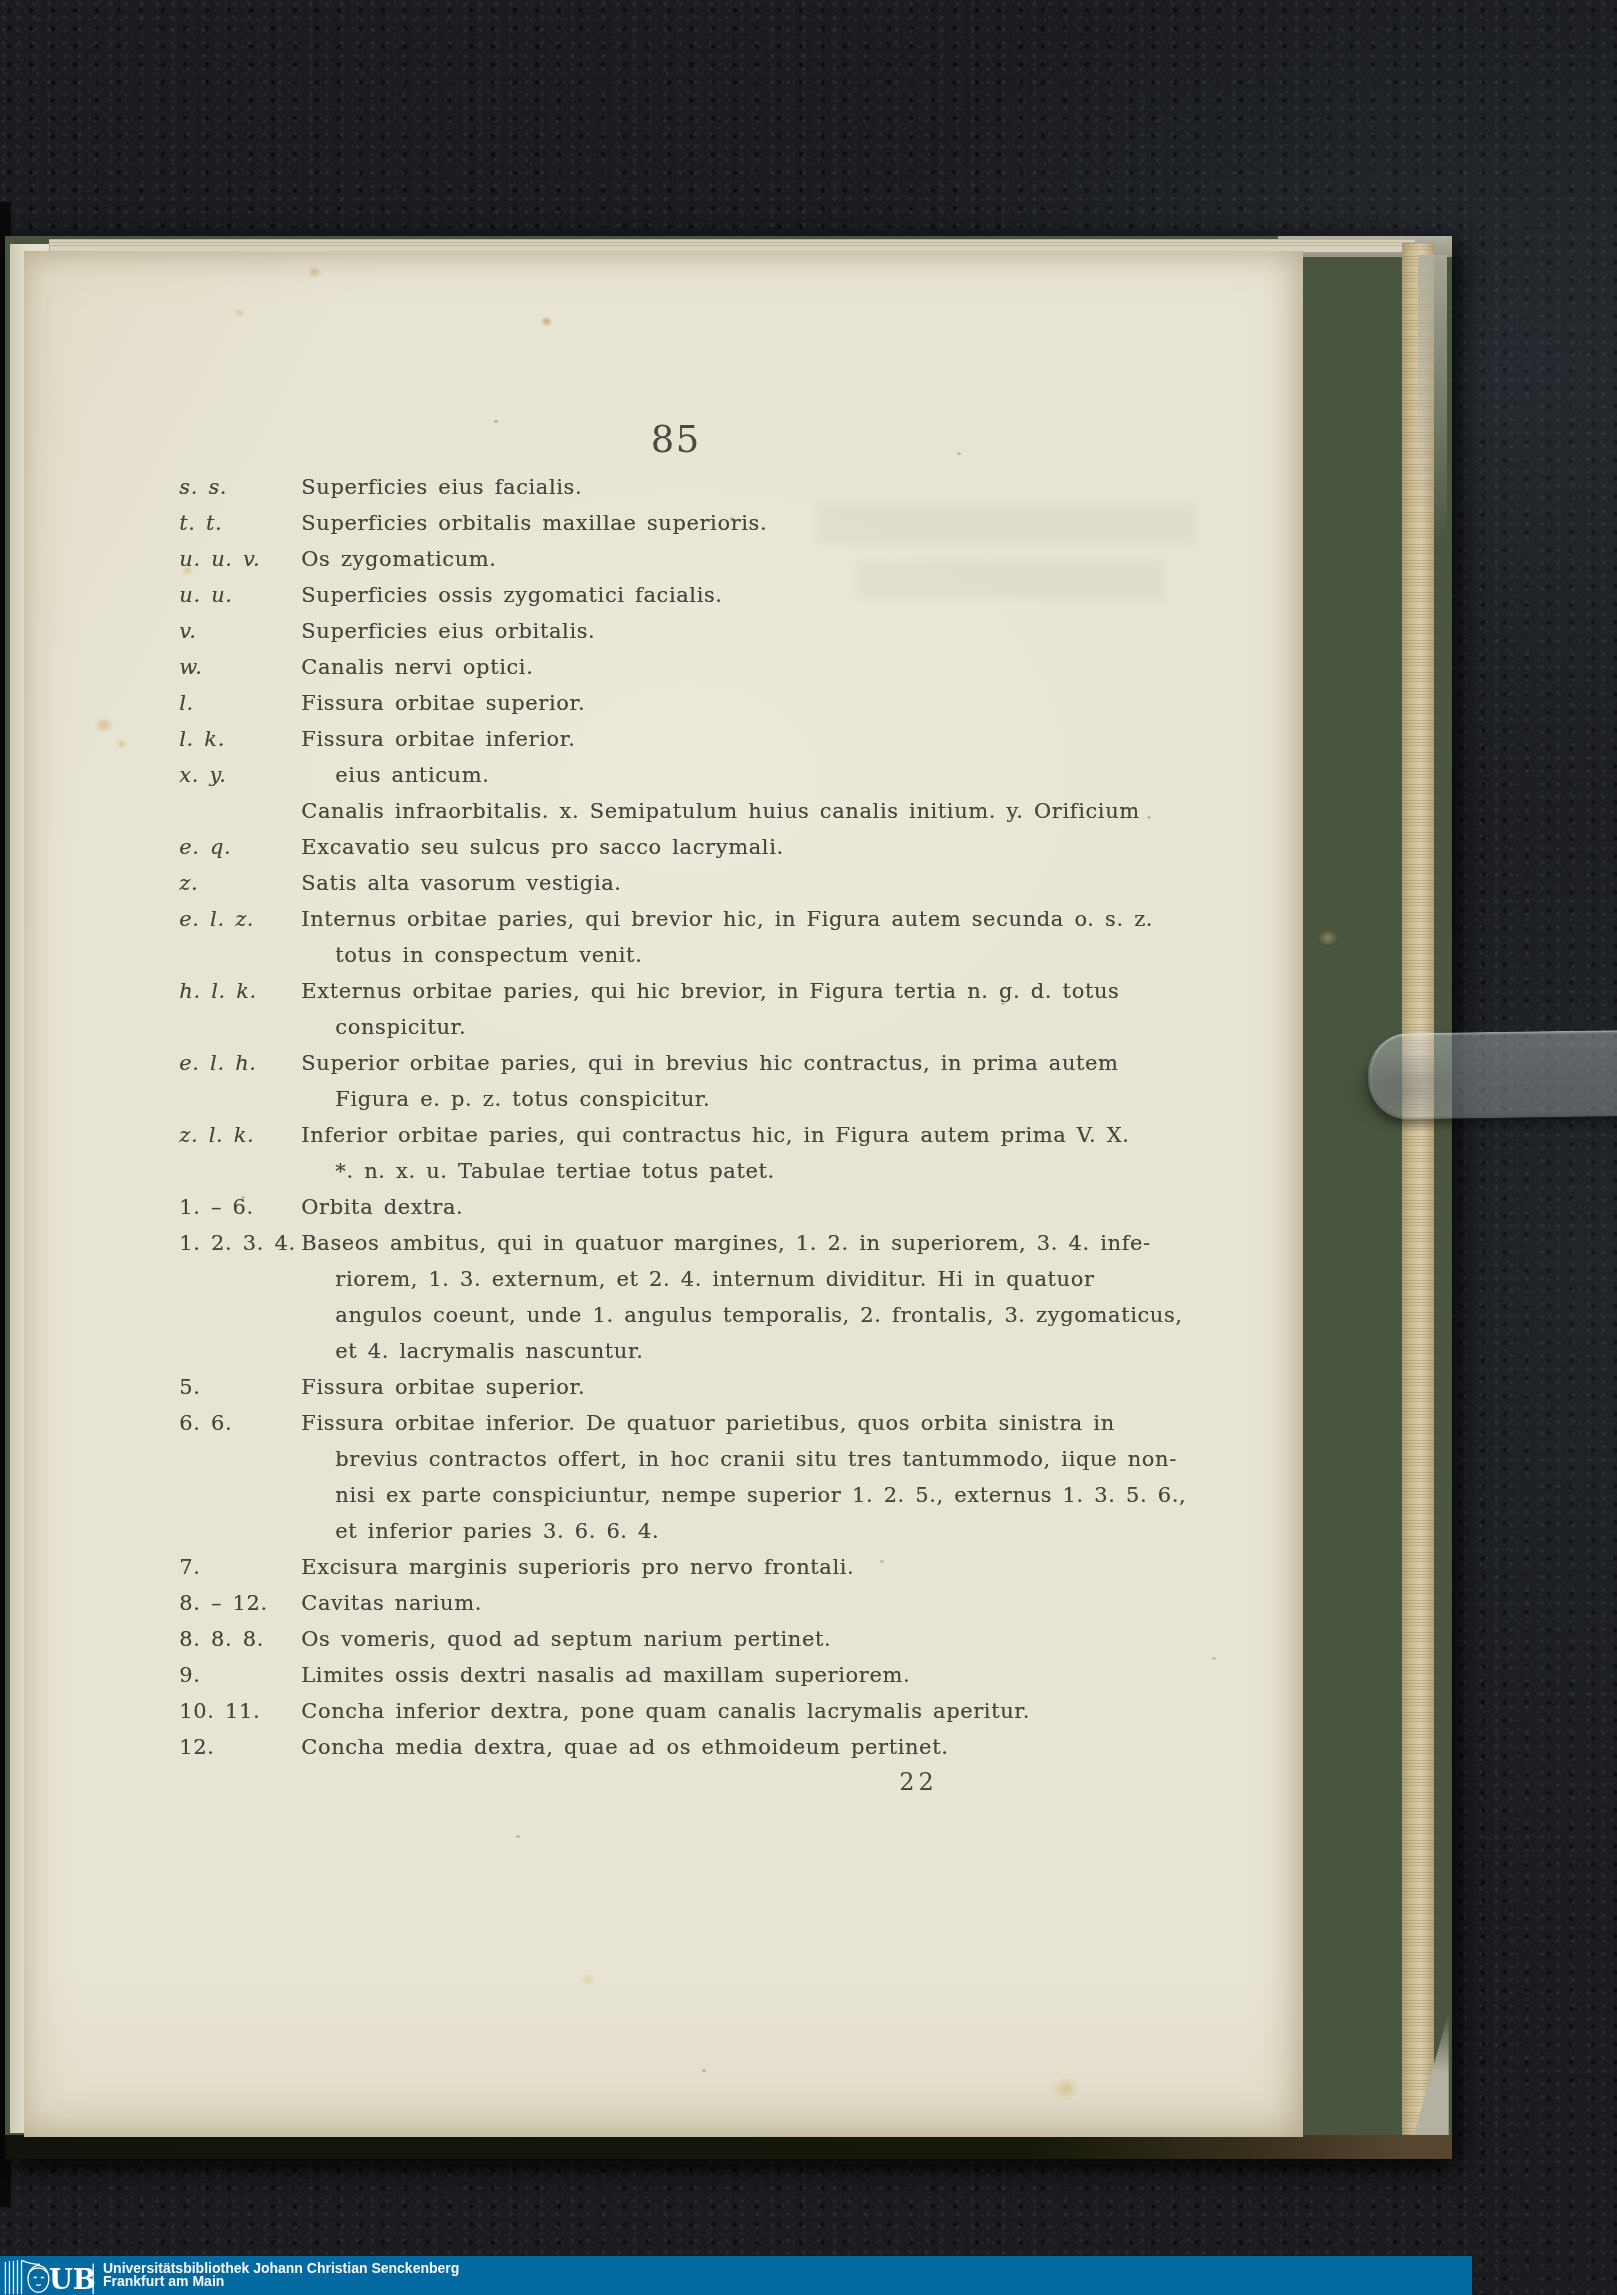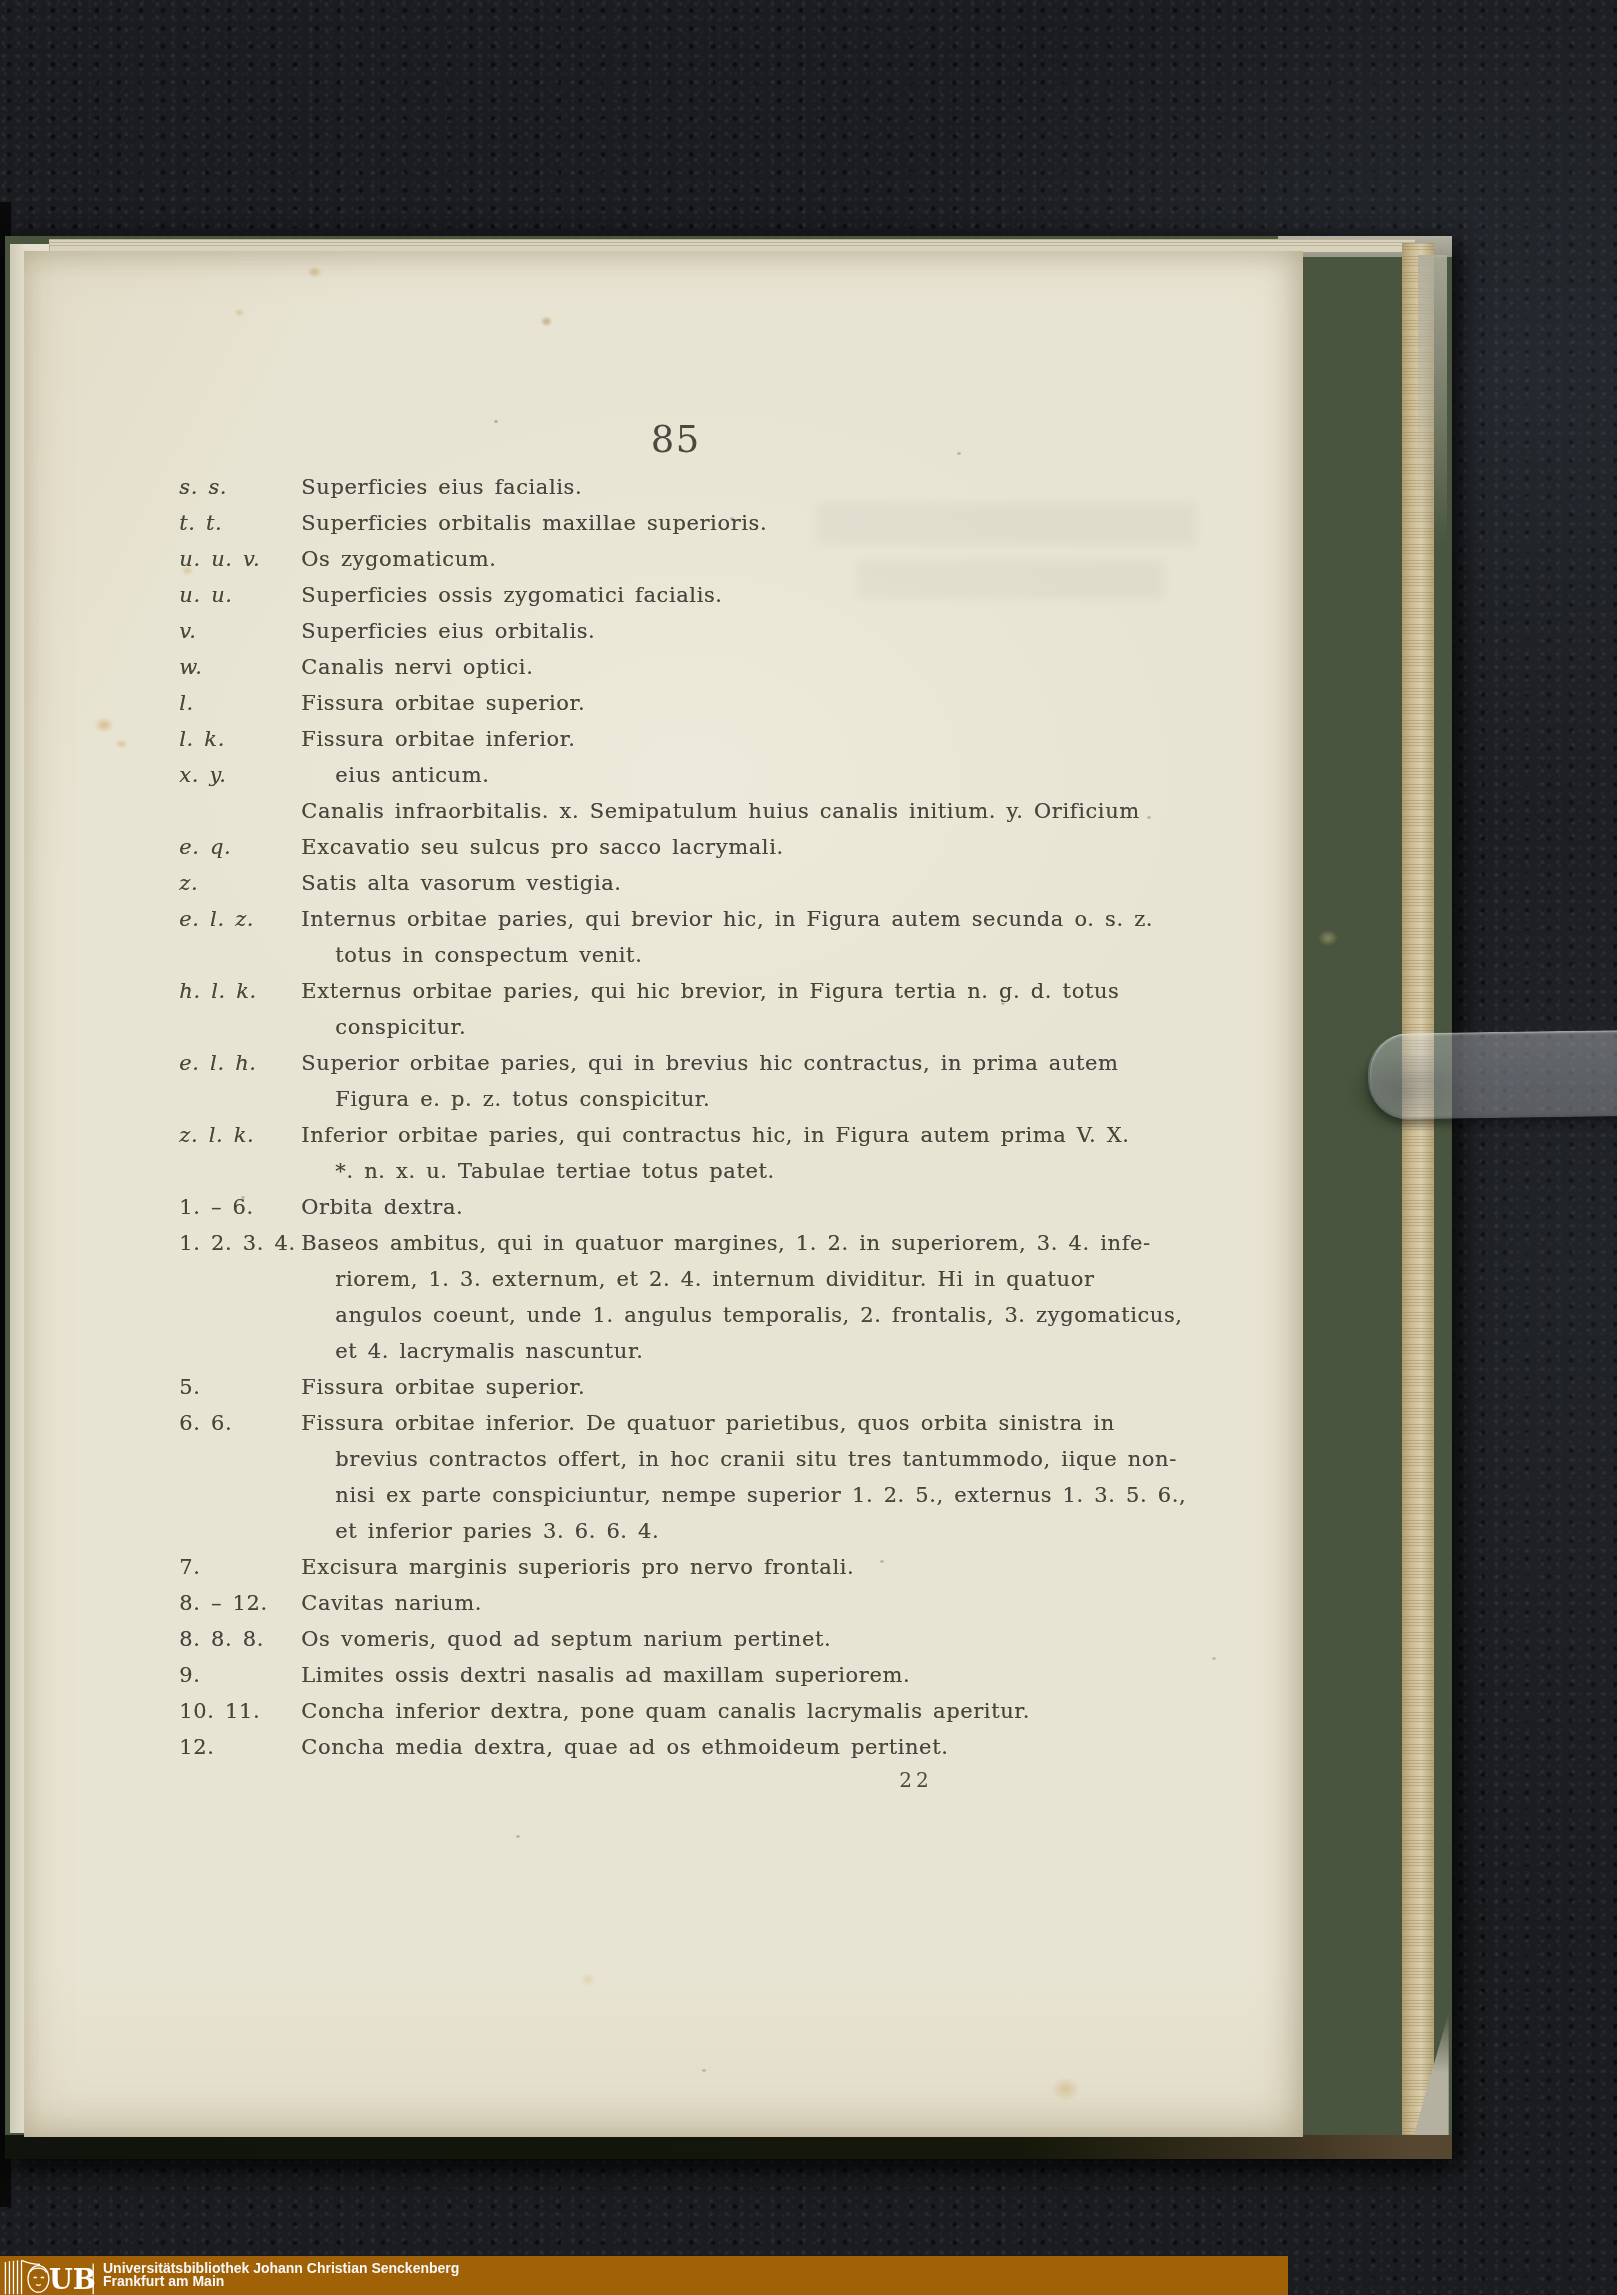--- a/index.html
+++ b/index.html
@@ -75,34 +75,34 @@
   .entries{position:absolute;left:155px;top:218px;width:1019px;
     font-size:21px;letter-spacing:0.6px;word-spacing:3.2px;
     text-shadow:0 0 0.6px rgba(71,69,60,.55);}
   .entry-row{display:flex;align-items:flex-start;}
   .entry-label{width:110px;min-width:110px;margin-right:12px;
     white-space:nowrap;height:36px;line-height:36px;}
   .entry-label.it{font-style:italic;}
   .entry-body{flex:1;}
   .entry-line{height:36px;line-height:36px;white-space:nowrap;}
   .entry-line.cont{padding-left:34px;}
-  .signature{position:absolute;left:875px;top:1517px;font-size:20px;letter-spacing:4px;color:#4c4a40;}
+  .signature{position:absolute;left:875px;top:1517px;font-size:24px;letter-spacing:4px;color:#4c4a40;}
 
   
   .strip-shadow{position:absolute;left:1347px;top:1051px;width:113px;height:81px;
     background:radial-gradient(closest-side, rgba(0,0,0,.30), rgba(0,0,0,0));filter:blur(3.2px);}
   .plastic-strip{position:absolute;left:1368px;top:1032px;width:252px;height:86px;
     transform:rotate(-.8deg);border-radius:40px 0 0 40px;
     background:linear-gradient(180deg, rgba(218,222,226,.38), rgba(168,172,178,.46) 55%, rgba(205,208,212,.34));
     border-left:2.4px solid rgba(80,84,90,.45);
     box-shadow:0 5.7px 8px rgba(0,0,0,.38), inset 0 1.6px 2.4px rgba(255,255,255,.45),
                inset 0 -1.6px 2.4px rgba(60,64,70,.35);}
 
   
-  .footer-bar{position:absolute;left:0;top:2256px;width:1288px;height:40px;background:#a16207;
+  .footer-bar{position:absolute;left:0;top:2256px;width:1472px;height:40px;background:#0369a1;
     font-family:"Liberation Sans", sans-serif;}
   .footer-text{position:absolute;left:103px;top:5.7px;color:#f7f7f7;font-size:14px;line-height:13px;font-weight:bold;}
   .ub-logo{position:absolute;left:3.2px;top:0.8px;}
 </style>
 </head>
 <body>
 
 <div class="leather"></div>
 <div class="cover-top"></div>
 <div class="cover-left"></div>

